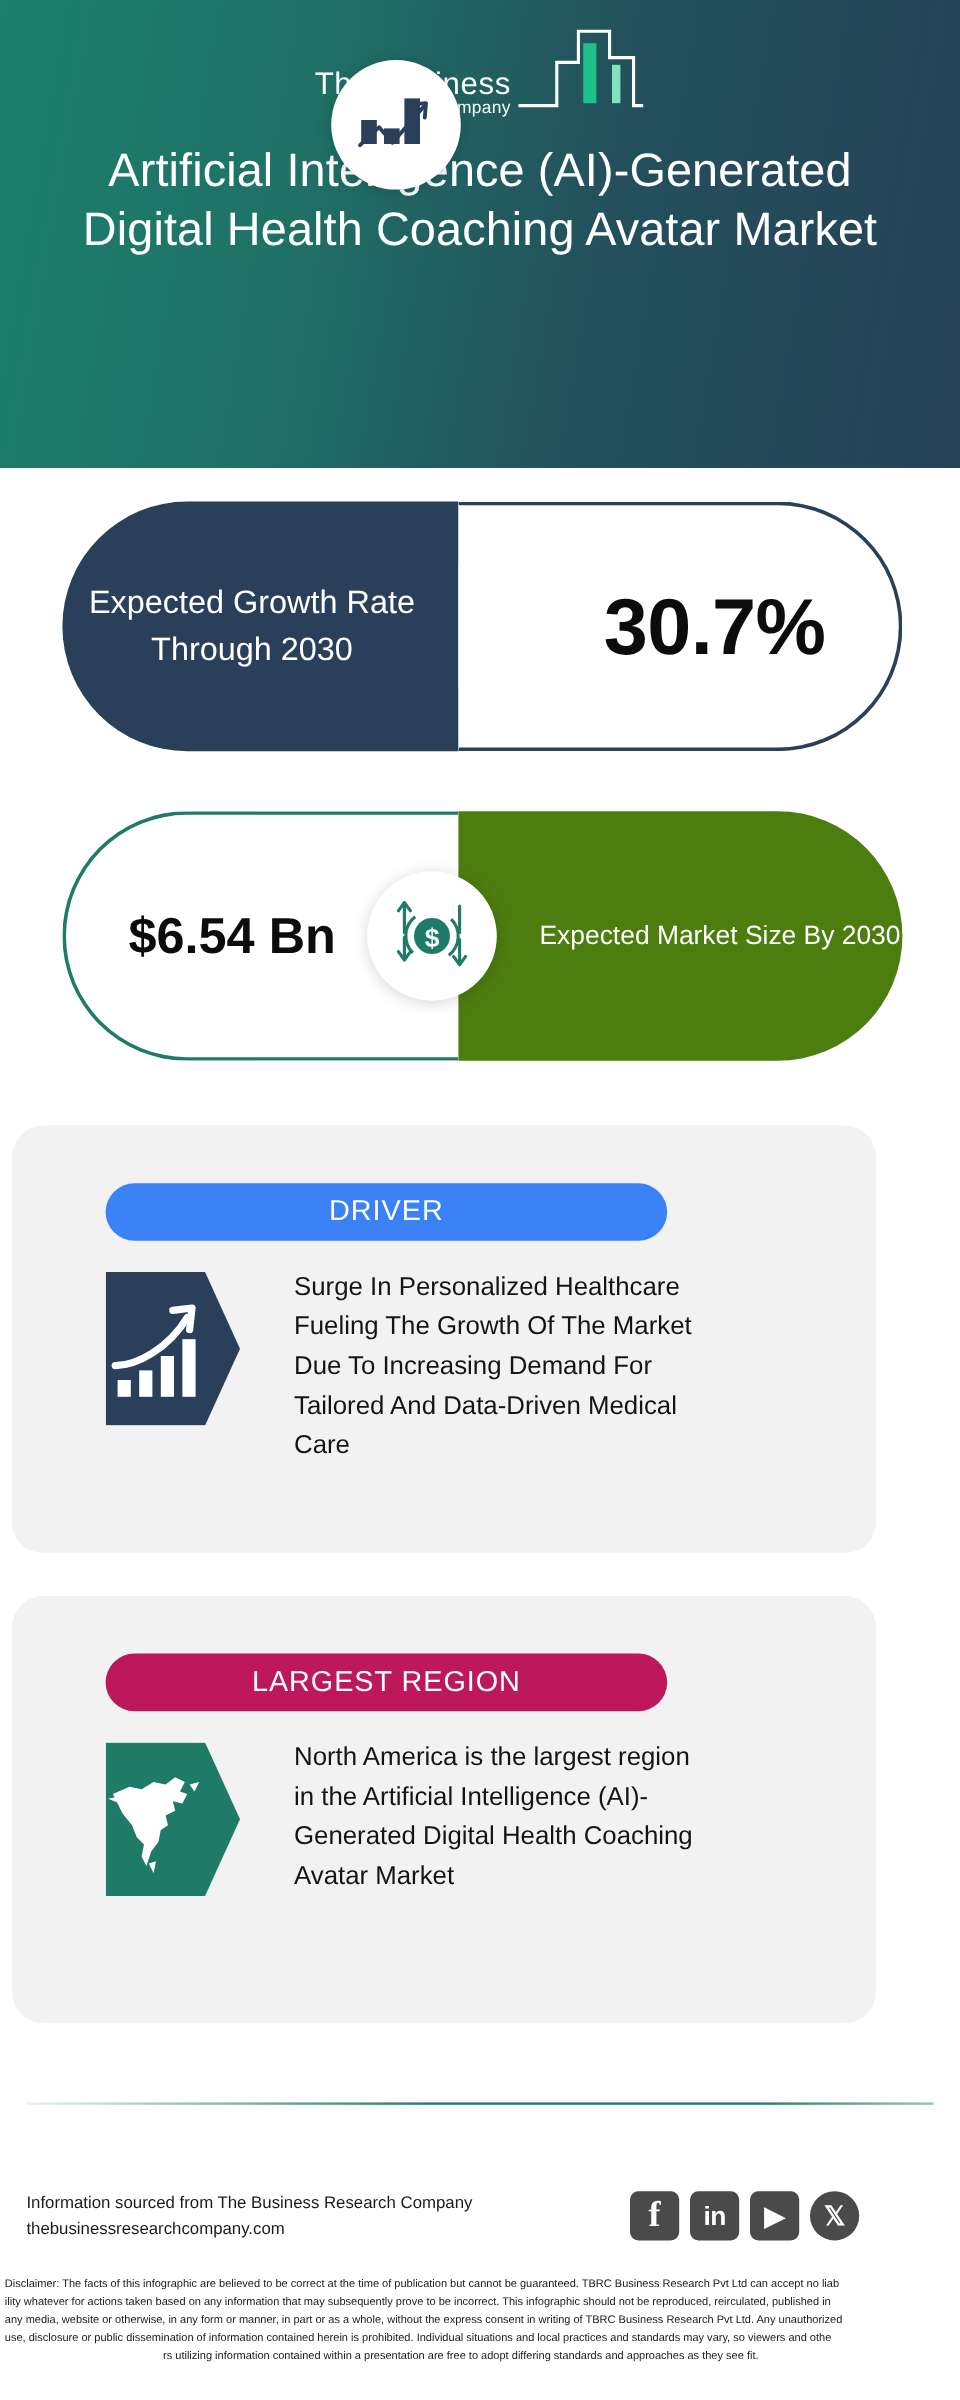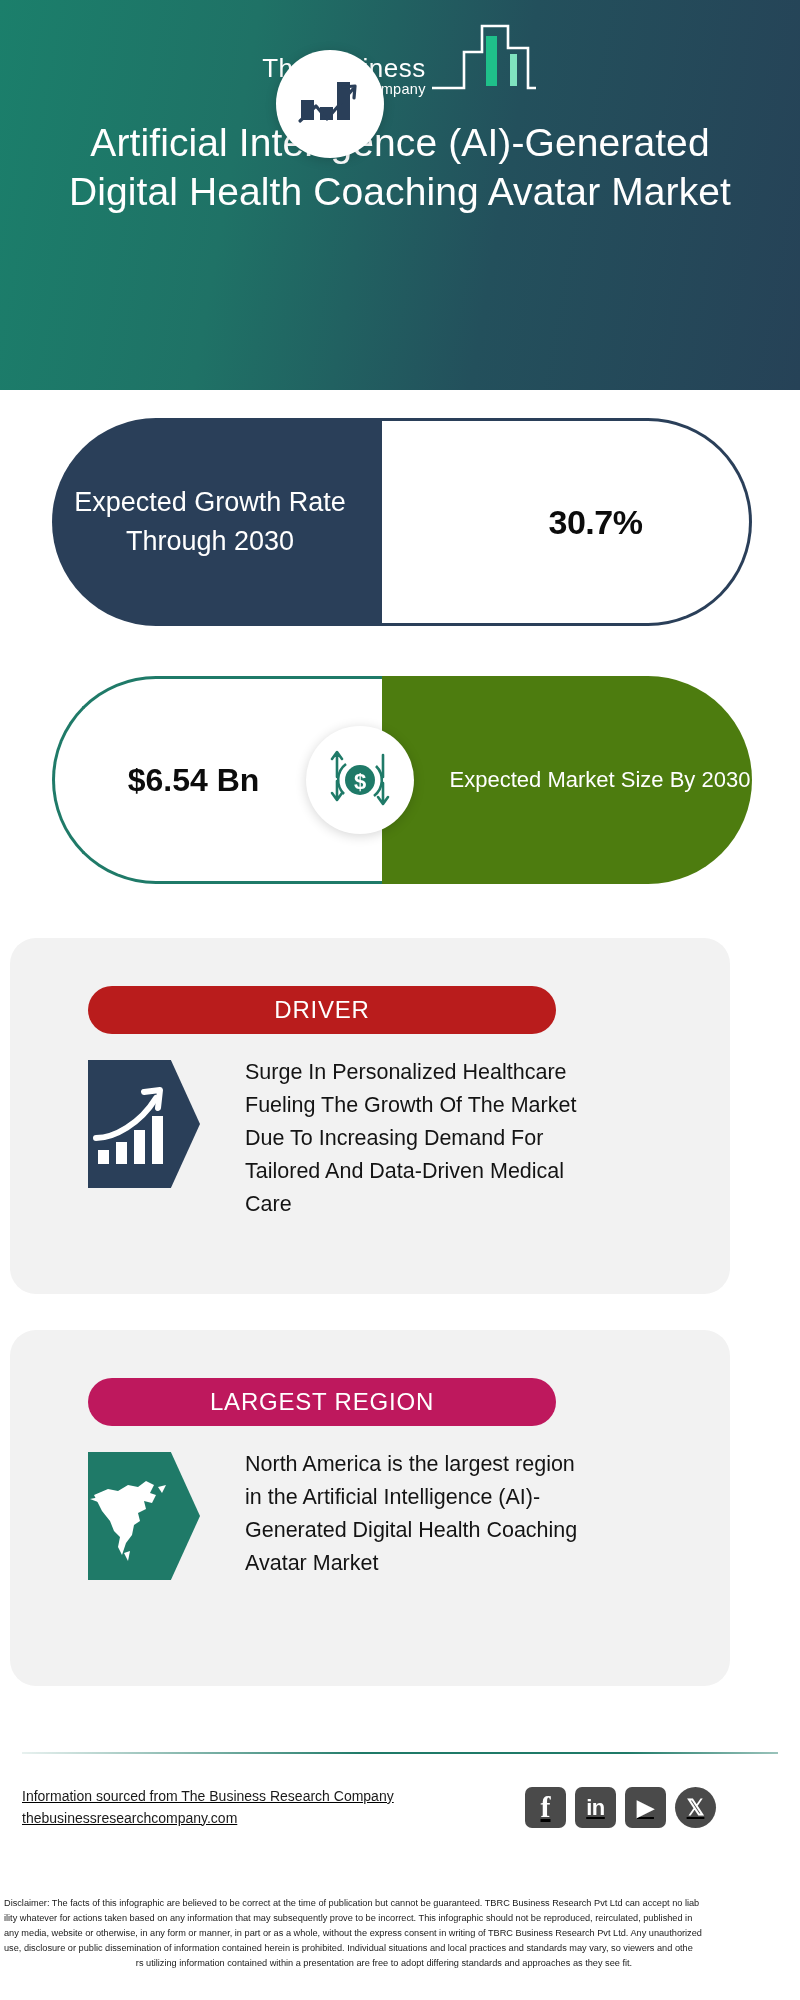--- a/index.html
+++ b/index.html
@@ -71,21 +71,21 @@
     position: relative;
     width: 370px; height: 208px;
     background: #ffffff;
     border: 3.5px solid #2a3f59;
     border-left: none;
     border-radius: 0 104px 104px 0;
     display: flex; align-items: center; justify-content: center;
   }
   .stat1-value {
     color: #0c0c0c;
-    font-size: 34px;
+    font-size: 66px;
     font-weight: 700;
     letter-spacing: -0.5px;
     padding-left: 60px;
   }
   .badge-circle {
     position: absolute;
     width: 108px; height: 108px;
     border-radius: 50%;
     background: #ffffff;
     box-shadow: 0 2px 12px rgba(0,0,0,0.16);
@@ -102,21 +102,21 @@
     display: flex;
   }
   .stat2-left {
     width: 330px; height: 208px;
     background: #ffffff;
     border: 3.5px solid #1f7a68;
     border-right: none;
     border-radius: 104px 0 0 104px;
     display: flex; align-items: center; justify-content: center;
     color: #0c0c0c;
-    font-size: 32px;
+    font-size: 42px;
     font-weight: 700;
     line-height: 1.25;
     text-align: center;
     padding-right: 50px;
   }
   .stat2-right {
     width: 370px; height: 208px;
     background: #4d7c0f;
     border-radius: 0 104px 104px 0;
     display: flex; align-items: center; justify-content: center;
@@ -142,21 +142,21 @@
   .pill {
     position: absolute;
     top: 48px; left: 78px;
     width: 468px; height: 48px;
     border-radius: 24px;
     display: flex; align-items: center; justify-content: center;
     color: #ffffff;
     font-size: 24px;
     letter-spacing: 0.8px;
   }
-  .pill-driver { background: #b91c1c; }
+  .pill-driver { background: #3b82f6; }
   .pill-region { background: #be185d; }
 
   .panel-body {
     position: absolute;
     top: 118px; left: 0; right: 0;
     display: flex;
     align-items: flex-start;
     gap: 18px;
     padding-left: 78px;
   }
@@ -184,27 +184,26 @@
 
   
   .footer-rule {
     position: absolute;
     top: 1752px; left: 22px;
     width: 756px; height: 2px;
     background: linear-gradient(90deg, rgba(31,122,104,0.1) 0%, #1f7a68 45%, #1f7a68 80%, rgba(31,122,104,0.45) 100%);
   }
   .footer {
     position: absolute;
-    top: 1786px; left: 0;
+    top: 1825px; left: 0;
     width: 736px;
     display: flex;
     align-items: center;
     justify-content: space-between;
     padding: 0 20px 0 22px;
-    text-decoration: underline;
   }
   .footer-src { color: #1a1a1a; font-size: 14px; line-height: 1.55; }
   .social { display: flex; gap: 9px; align-items: center; }
   .soc {
     width: 41px; height: 41px;
     background: #4a4a4a;
     border-radius: 7px;
     display: flex; align-items: center; justify-content: center;
     color: #ffffff;
   }

